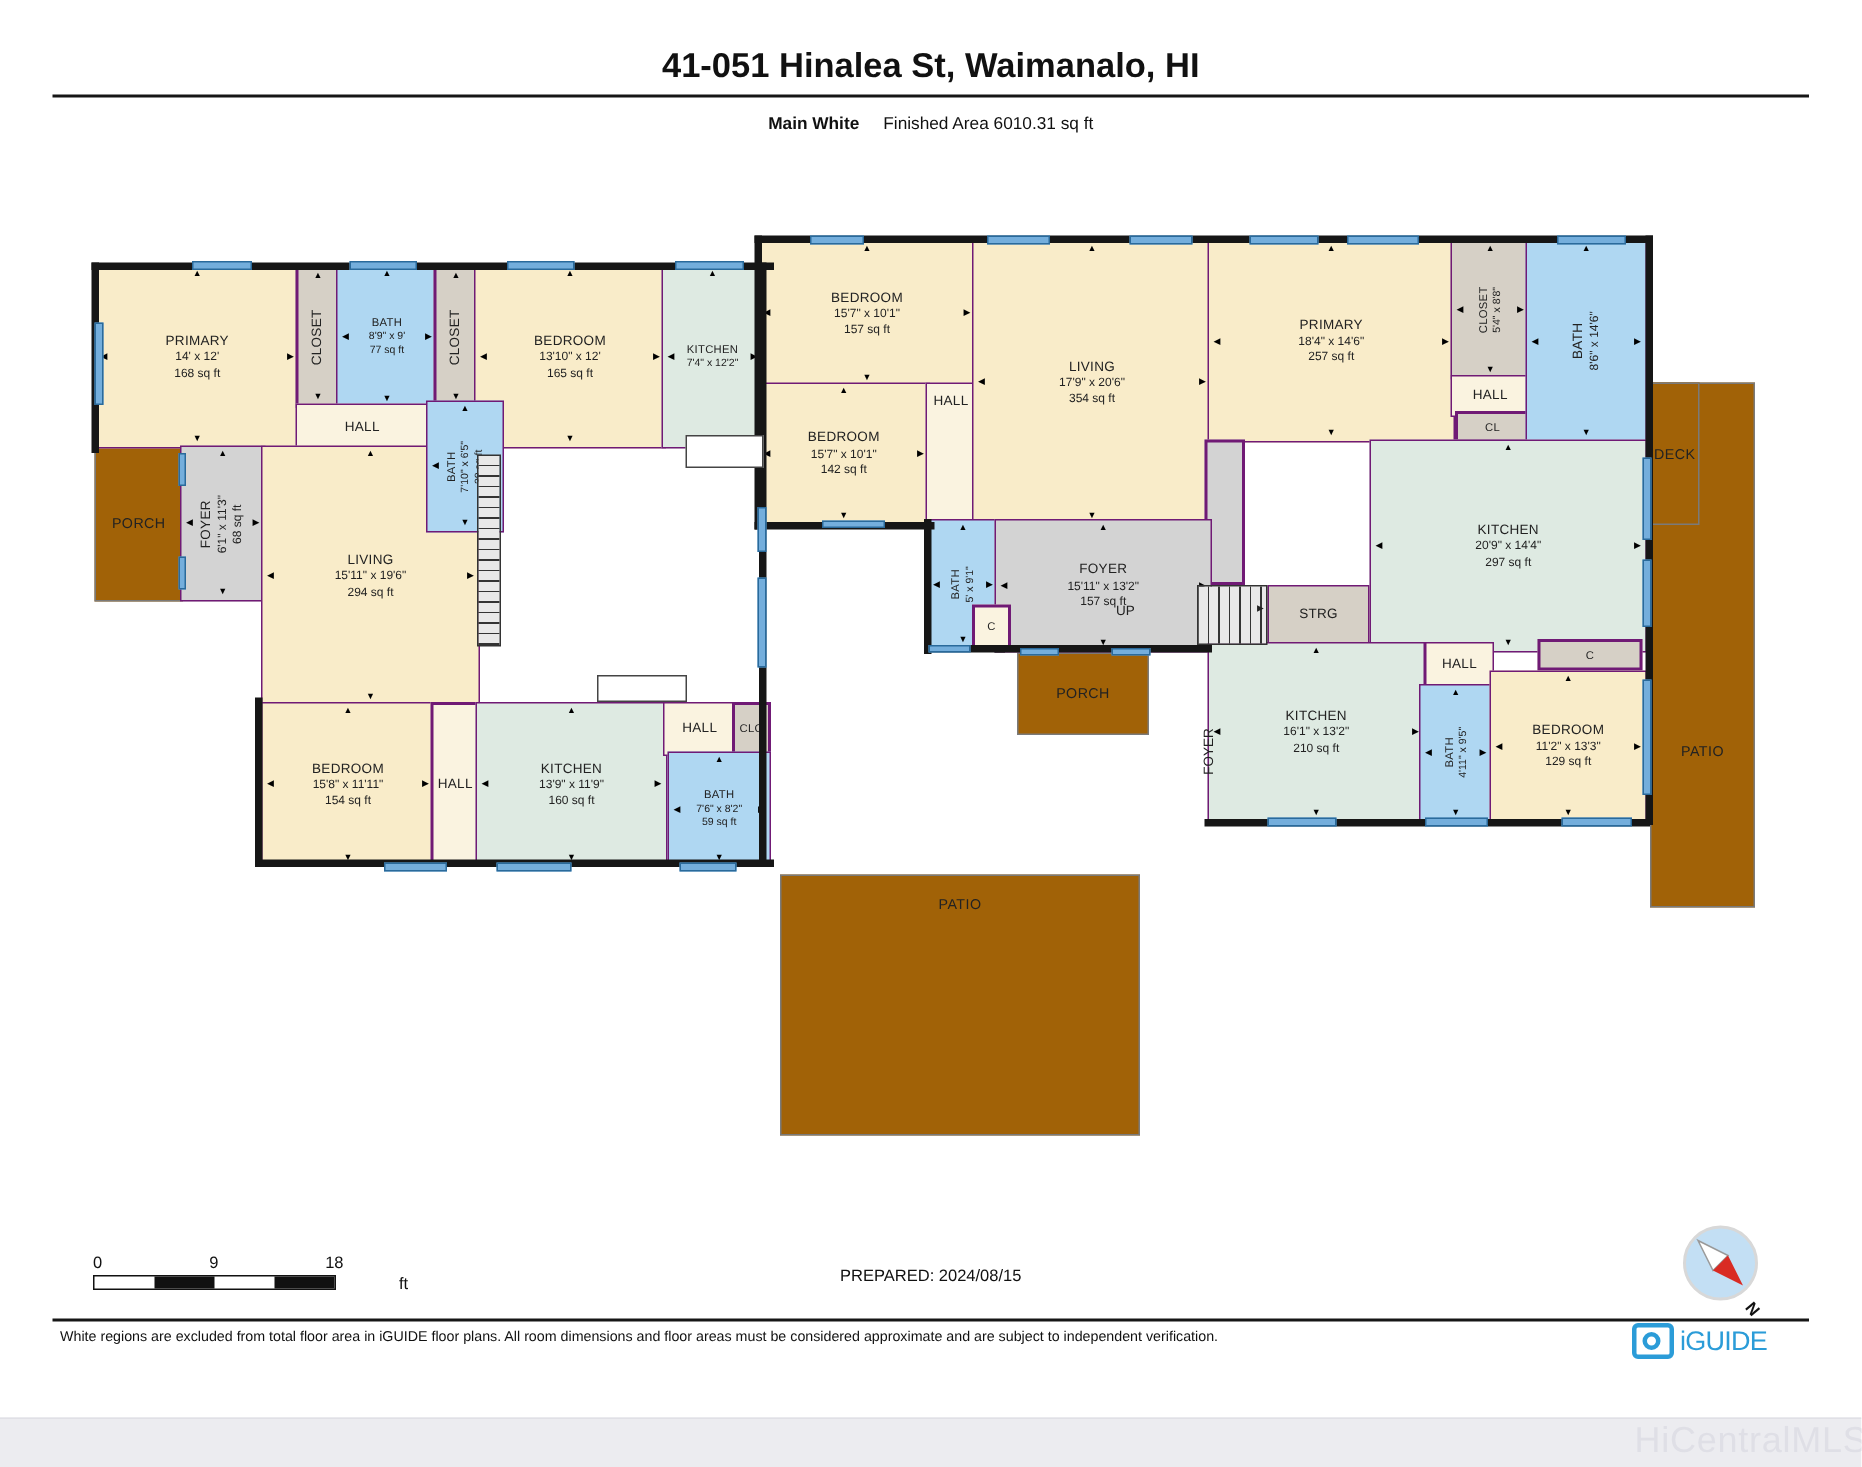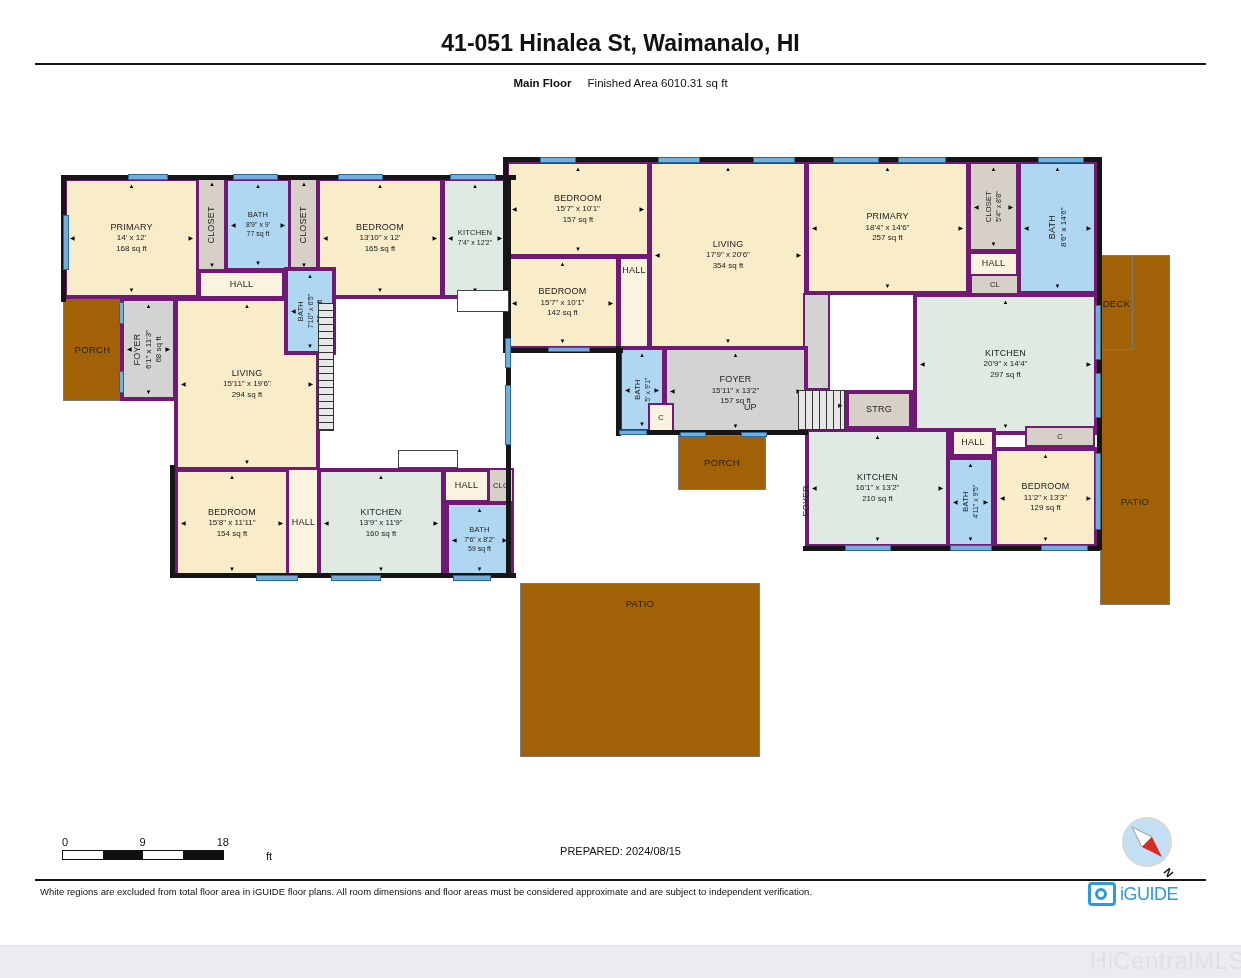--- a/index.html
+++ b/index.html
@@ -4,21 +4,21 @@
 <style>
   html,body{margin:0;padding:0;background:#fff;width:1241px;height:978px;overflow:hidden;
     font-family:"Liberation Sans",sans-serif;color:#111;position:relative;}
   .abs{position:absolute;}
   
   #title{top:30px;left:0;width:1241px;text-align:center;font-size:23px;font-weight:bold;}
   .rule{left:35px;width:1171px;height:2px;background:#161616;}
   #subtitle{top:77px;left:0;width:1241px;text-align:center;font-size:11.5px;}
   #subtitle .fl{font-weight:bold;margin-right:16px;}
   
-  .room{position:absolute;box-sizing:border-box;border:4px solid #701a75;
+  .room{position:absolute;box-sizing:border-box;border:1px solid #701a75;
     display:flex;align-items:center;justify-content:center;overflow:visible;}
   .room.toplbl{align-items:flex-start;}
   .room.toplbl .lbl{margin-top:6px;}
   .lbl{display:flex;flex-direction:column;align-items:center;line-height:1.32;
     text-align:center;color:#222;font-size:8px;white-space:nowrap;}
   .lbl .nm{font-size:9px;letter-spacing:.2px;}
   .lbl.vert{transform:rotate(-90deg);}
   .lbl.tiny{font-size:7px;}
   .lbl.tiny .nm{font-size:7.5px;}
   .arrow{position:absolute;font-size:6px;color:#000;line-height:1;}
@@ -57,21 +57,21 @@
   #iguide .brand{font-size:18px;font-weight:normal;letter-spacing:-.5px;}
   #wmbar{left:0;top:945px;width:1241px;height:33px;background:#ECECF0;border-top:1px solid #E0E0E6;}
   #watermark{right:-4px;top:947px;font-size:24px;color:#DFDFE6;letter-spacing:.5px;}
 </style>
 </head>
 <body>
 
 <div class="abs" id="title">41-051 Hinalea St, Waimanalo, HI</div>
 <div class="abs rule" style="top:63px"></div>
 <div class="abs" id="subtitle">
-  <span class="fl">Main Floor</span><span>Finished Area 6010.31 sq ft</span>
+  <span class="fl">Main White</span><span>Finished Area 6010.31 sq ft</span>
 </div>
 
 <div class="abs" id="plan" style="left:0;top:0;width:1241px;height:978px;">
     <div class="outdoor" style="left: 1100px; top: 255px; width: 70px; height: 350px;">
       <span class="olbl" style="top: 240px;">PATIO</span>
     </div>
     <div class="outdoor" style="left: 1100px; top: 255px; width: 33px; height: 95px;">
       <span class="olbl" style="top: 42px;">DECK</span>
     </div>
     <div class="outdoor" style="left: 520px; top: 583px; width: 240px; height: 174px;">

